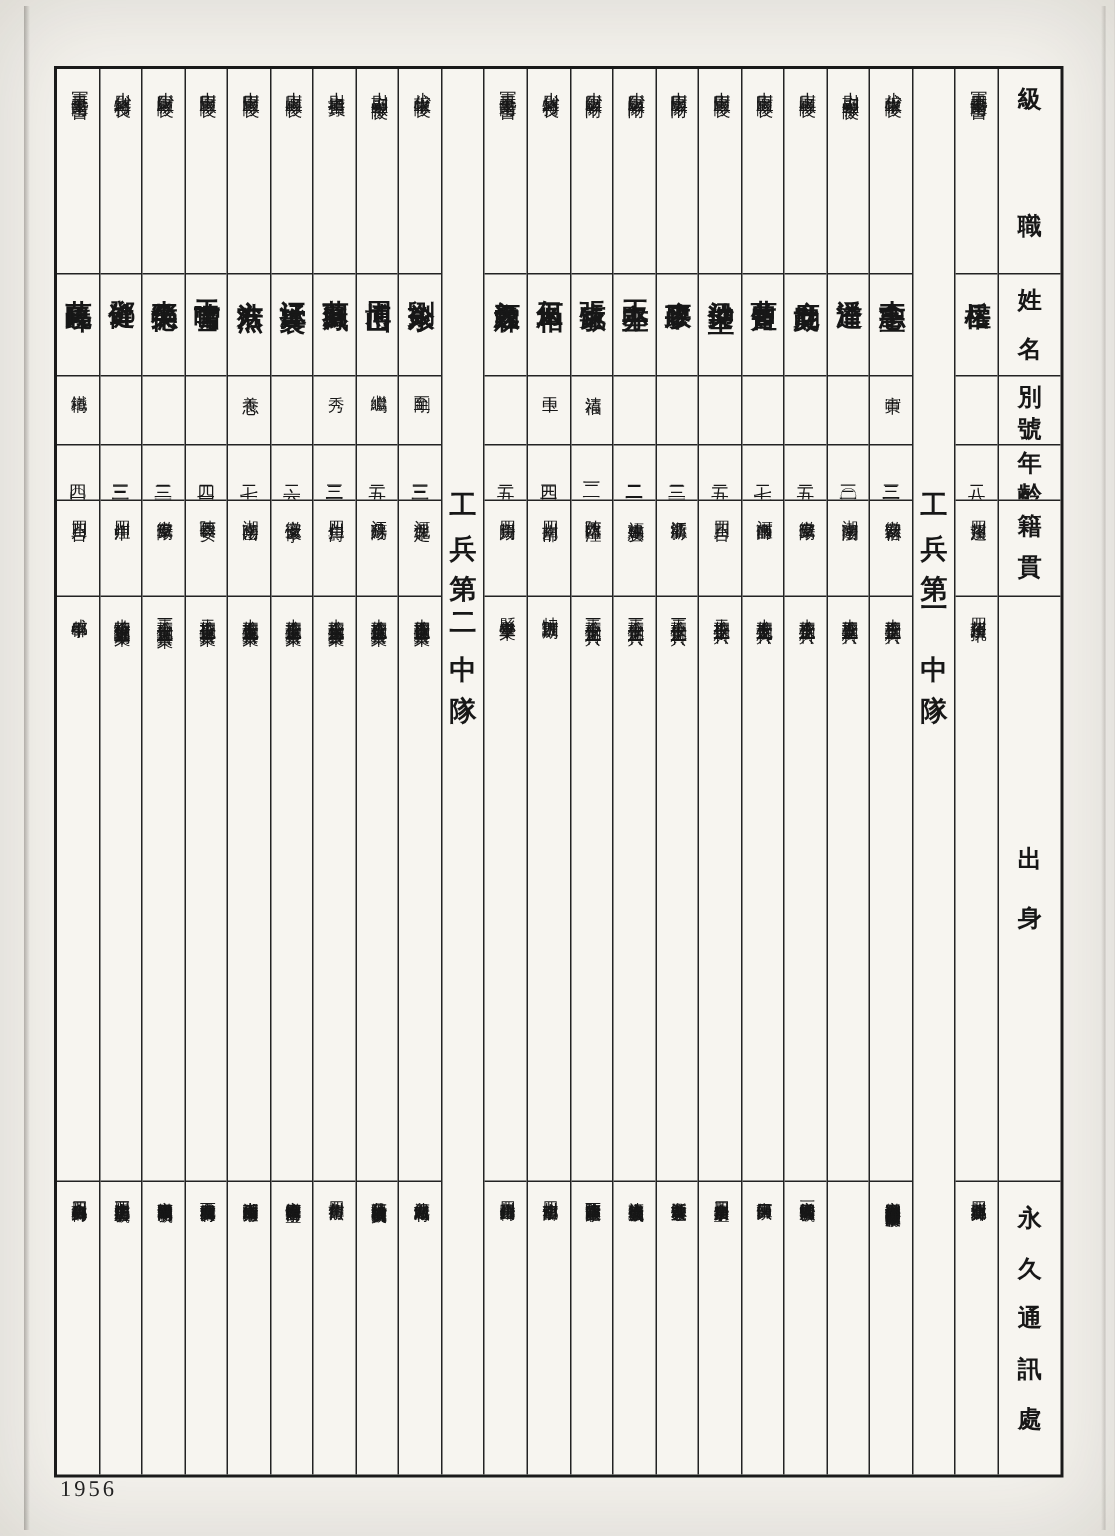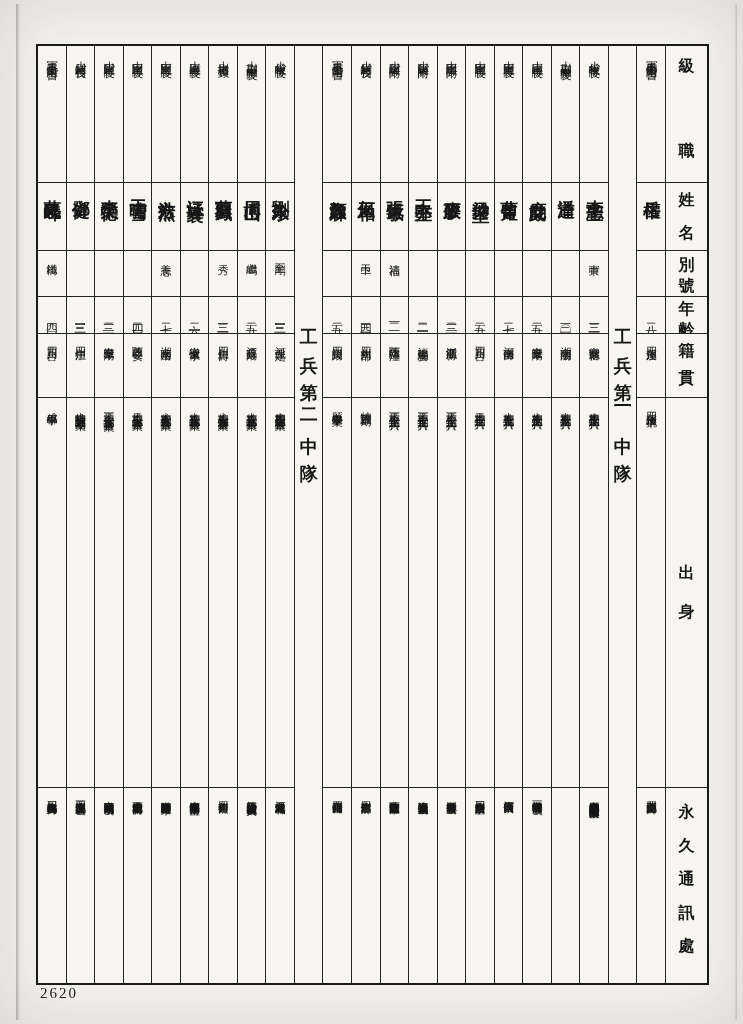--- a/index.html
+++ b/index.html
@@ -577,14 +577,14 @@
           <div class="cell c-edu">
             <span class="vtext">成都中學</span>
           </div>
           <div class="cell c-addr">
             <span class="vtext">四川三台魯班橋郵局轉</span>
           </div>
         </div>
       </div>
   </div>
 
-  <div class="page-number">2620</div>
+  <div class="page-number">1956</div>
 </div>
 
 </body></html>

